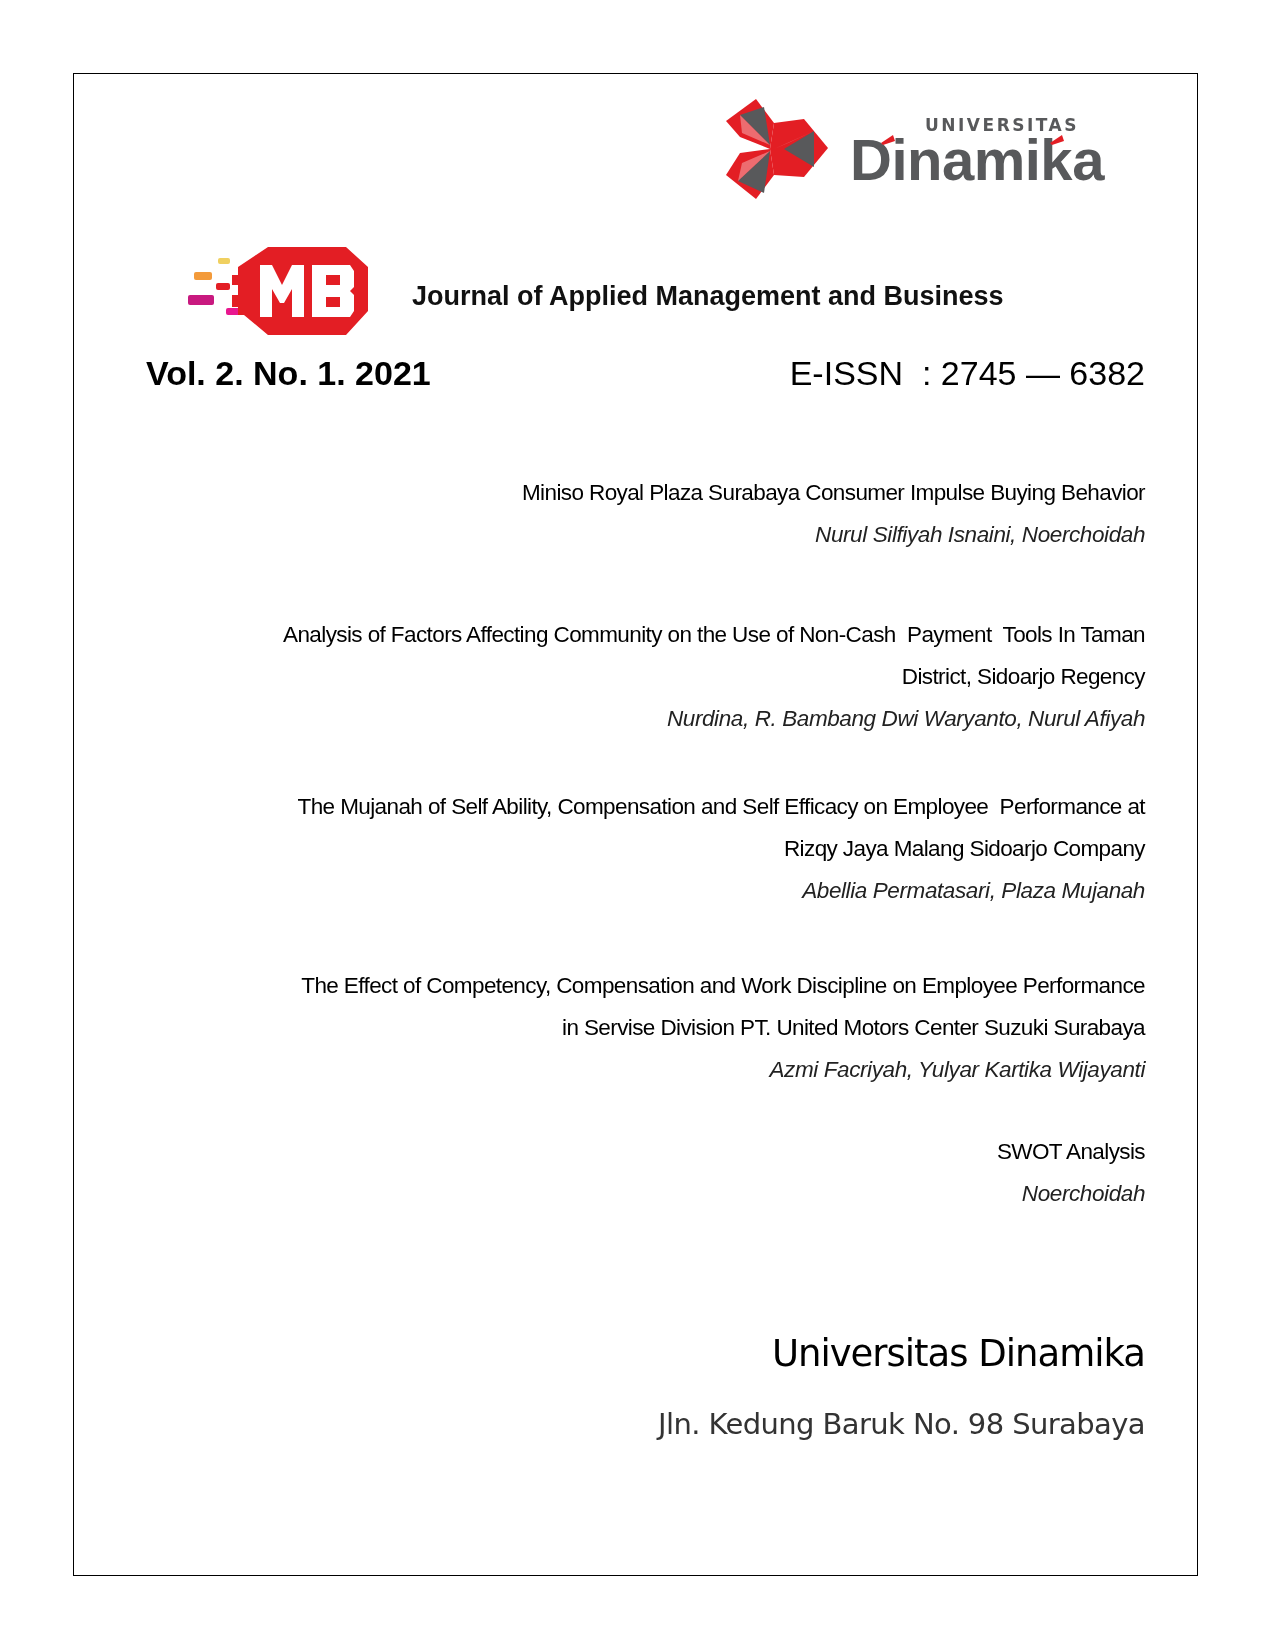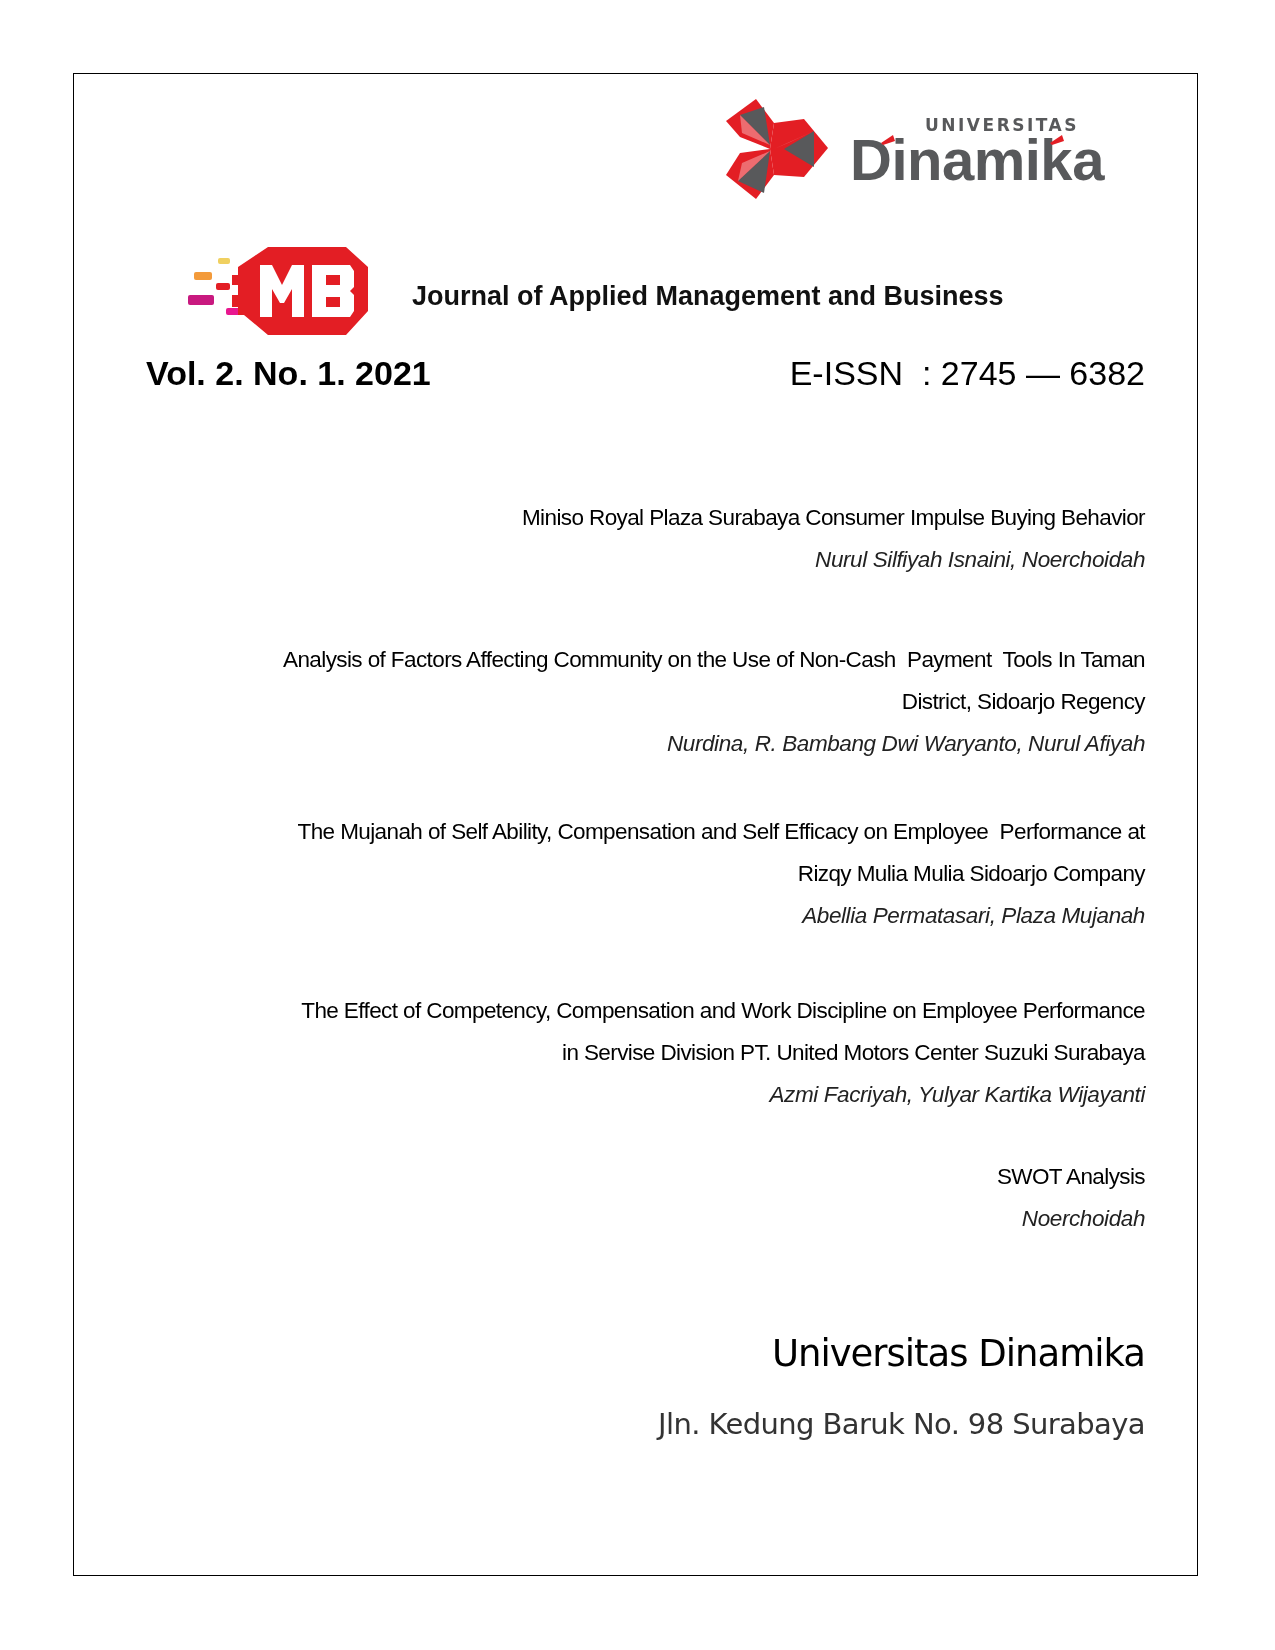--- a/index.html
+++ b/index.html
@@ -17,21 +17,21 @@
                     font-weight: bold; font-size: 58px; color: #58595b; letter-spacing: -0.5px; }
 
     
     .jmb-logo { position: absolute; left: 168px; top: 245px; width: 220px; height: 100px; }
     .journal-title { position: absolute; left: 412px; top: 281px; font-family: "Liberation Sans", sans-serif;
                      font-weight: bold; font-size: 27px; color: #111; }
 
     .vol { position: absolute; left: 146px; top: 354px; font-weight: bold; font-size: 34px; }
     .issn { position: absolute; right: 130px; top: 354px; font-weight: normal; font-size: 34px; white-space: pre; }
 
-    .articles { position: absolute; right: 130px; top: 497px; width: 1050px; text-align: right; }
+    .articles { position: absolute; right: 130px; top: 472px; width: 1050px; text-align: right; }
     .article { margin-bottom: 0; }
     .article .title { font-family: "Liberation Sans", sans-serif; font-size: 22.5px; line-height: 42px;
                       letter-spacing: -0.6px; color: #000; }
     .article .authors { font-family: "Liberation Sans", sans-serif; font-style: italic; font-size: 22.5px;
                         line-height: 42px; letter-spacing: -0.4px; color: #222; }
 
     .footer { position: absolute; right: 130px; top: 1318px; text-align: right; }
     .footer .faculty { font-family: "DejaVu Sans", sans-serif; font-size: 37px; line-height: 70px;
                        letter-spacing: -1px; color: #000; }
     .footer .univ { font-family: "DejaVu Sans", sans-serif; font-size: 37px; line-height: 72px;
@@ -98,21 +98,21 @@
     <div class="title">Miniso Royal Plaza Surabaya Consumer Impulse Buying Behavior</div>
     <div class="authors">Nurul Silfiyah Isnaini, Noerchoidah</div>
   </div>
   <div class="article" style="margin-bottom:46px">
     <div class="title" style="white-space:pre">Analysis of Factors Affecting Community on the Use of Non-Cash  Payment  Tools In Taman</div>
     <div class="title">District, Sidoarjo Regency</div>
     <div class="authors">Nurdina, R. Bambang Dwi Waryanto, Nurul Afiyah</div>
   </div>
   <div class="article" style="margin-bottom:53px">
     <div class="title" style="white-space:pre">The Mujanah of Self Ability, Compensation and Self Efficacy on Employee  Performance at</div>
-    <div class="title">Rizqy Mulia Mulia Sidoarjo Company</div>
+    <div class="title">Rizqy Jaya Malang Sidoarjo Company</div>
     <div class="authors">Abellia Permatasari, Plaza Mujanah</div>
   </div>
   <div class="article" style="margin-bottom:40px">
     <div class="title">The Effect of Competency, Compensation and Work Discipline on Employee Performance</div>
     <div class="title">in Servise Division PT. United Motors Center Suzuki Surabaya</div>
     <div class="authors">Azmi Facriyah, Yulyar Kartika Wijayanti</div>
   </div>
   <div class="article">
     <div class="title">SWOT Analysis</div>
     <div class="authors">Noerchoidah</div>

